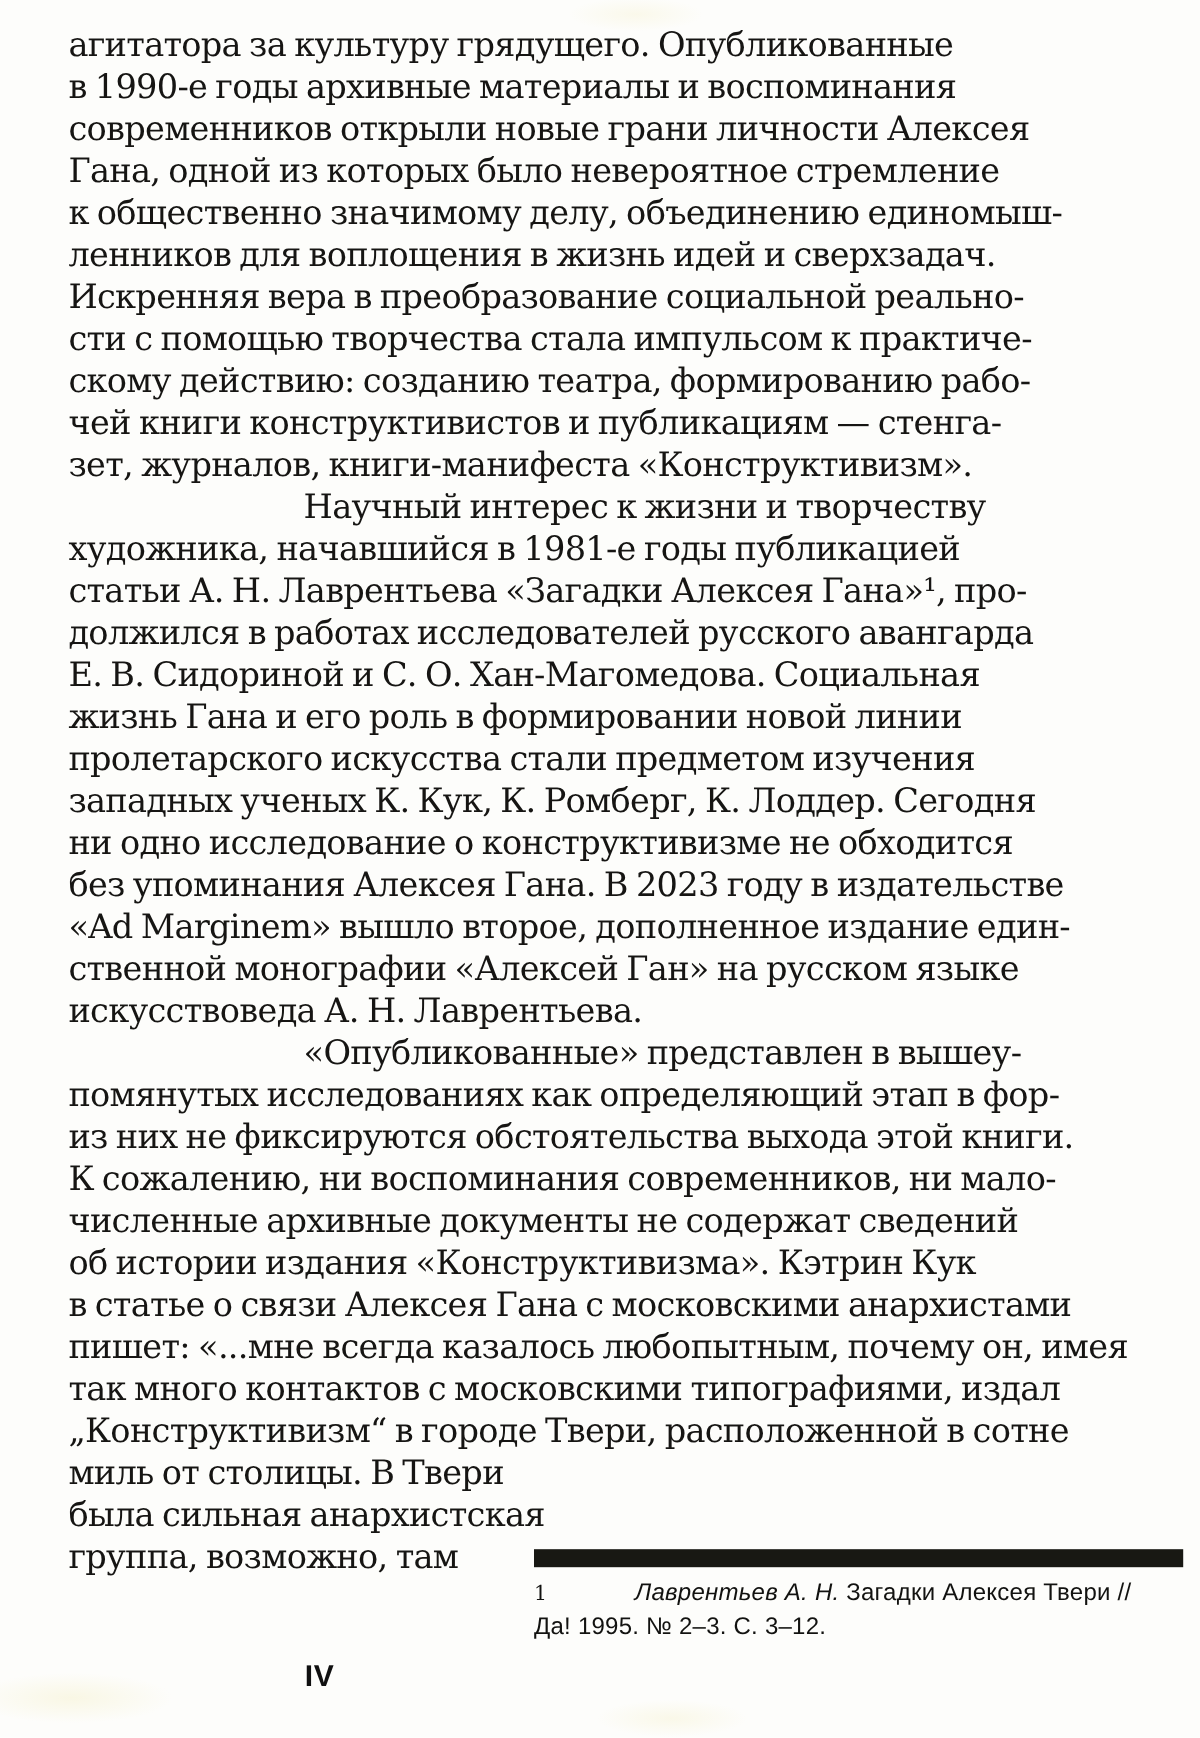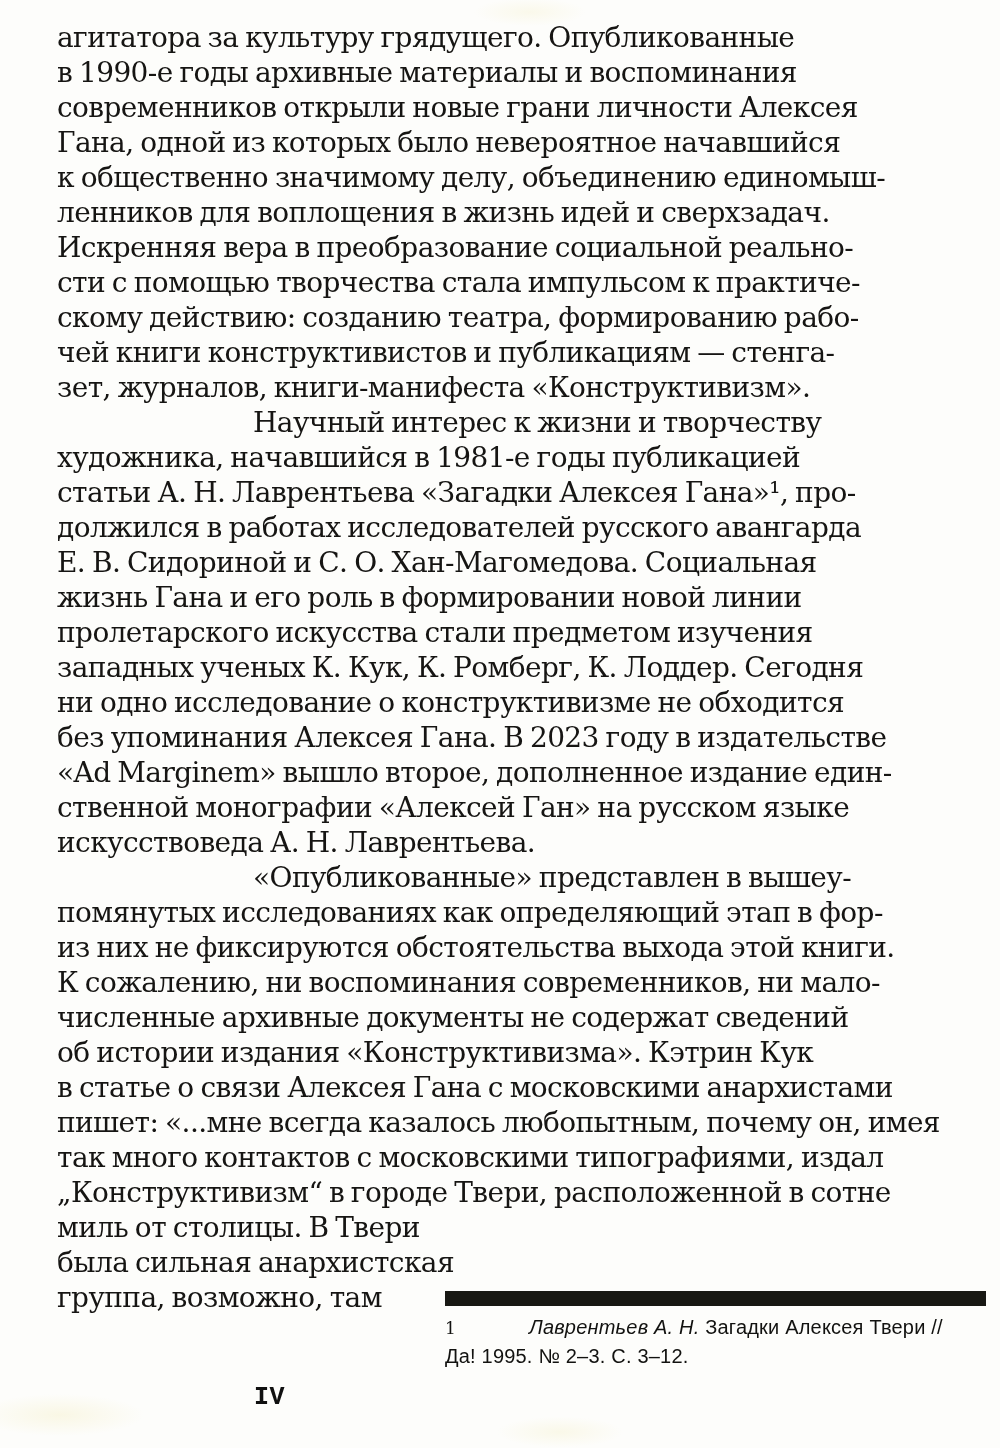--- a/index.html
+++ b/index.html
@@ -34,36 +34,36 @@
     letter-spacing:0.2px;
   }
   .fn-marker{
     display:inline-block;width:84px;
     font-family:"DejaVu Serif", serif;
     font-size:17px;color:#121210;
   }
   .fn-author{font-style:italic;margin-top:46px;}
   .page-number{
     position:absolute;left:254px;top:1383px;
-    font-family:Liberation Mono, monospace;
+    font-family:Liberation Sans, sans-serif;
     font-weight:700;font-size:25px;letter-spacing:0.5px;color:#101010;
   }
 </style>
 </head>
 <body>
 
 <div class="page">
 
   <div class="body-text">
 
     <div>
       <div class="bline">агитатора за культуру грядущего. Опубликованные</div>
       <div class="bline">в 1990-е годы архивные материалы и воспоминания</div>
       <div class="bline">современников открыли новые грани личности Алексея</div>
-      <div class="bline">Гана, одной из которых было невероятное начавшийся</div>
+      <div class="bline">Гана, одной из которых было невероятное стремление</div>
       <div class="bline">к общественно значимому делу, объединению единомыш-</div>
       <div class="bline">ленников для воплощения в жизнь идей и сверхзадач.</div>
       <div class="bline">Искренняя вера в преобразование социальной реально-</div>
       <div class="bline">сти с помощью творчества стала импульсом к практиче-</div>
       <div class="bline">скому действию: созданию театра, формированию рабо-</div>
       <div class="bline">чей книги конструктивистов и публикациям — стенга-</div>
       <div class="bline">зет, журналов, книги-манифеста «Конструктивизм».</div>
     </div>
 
     <div>

